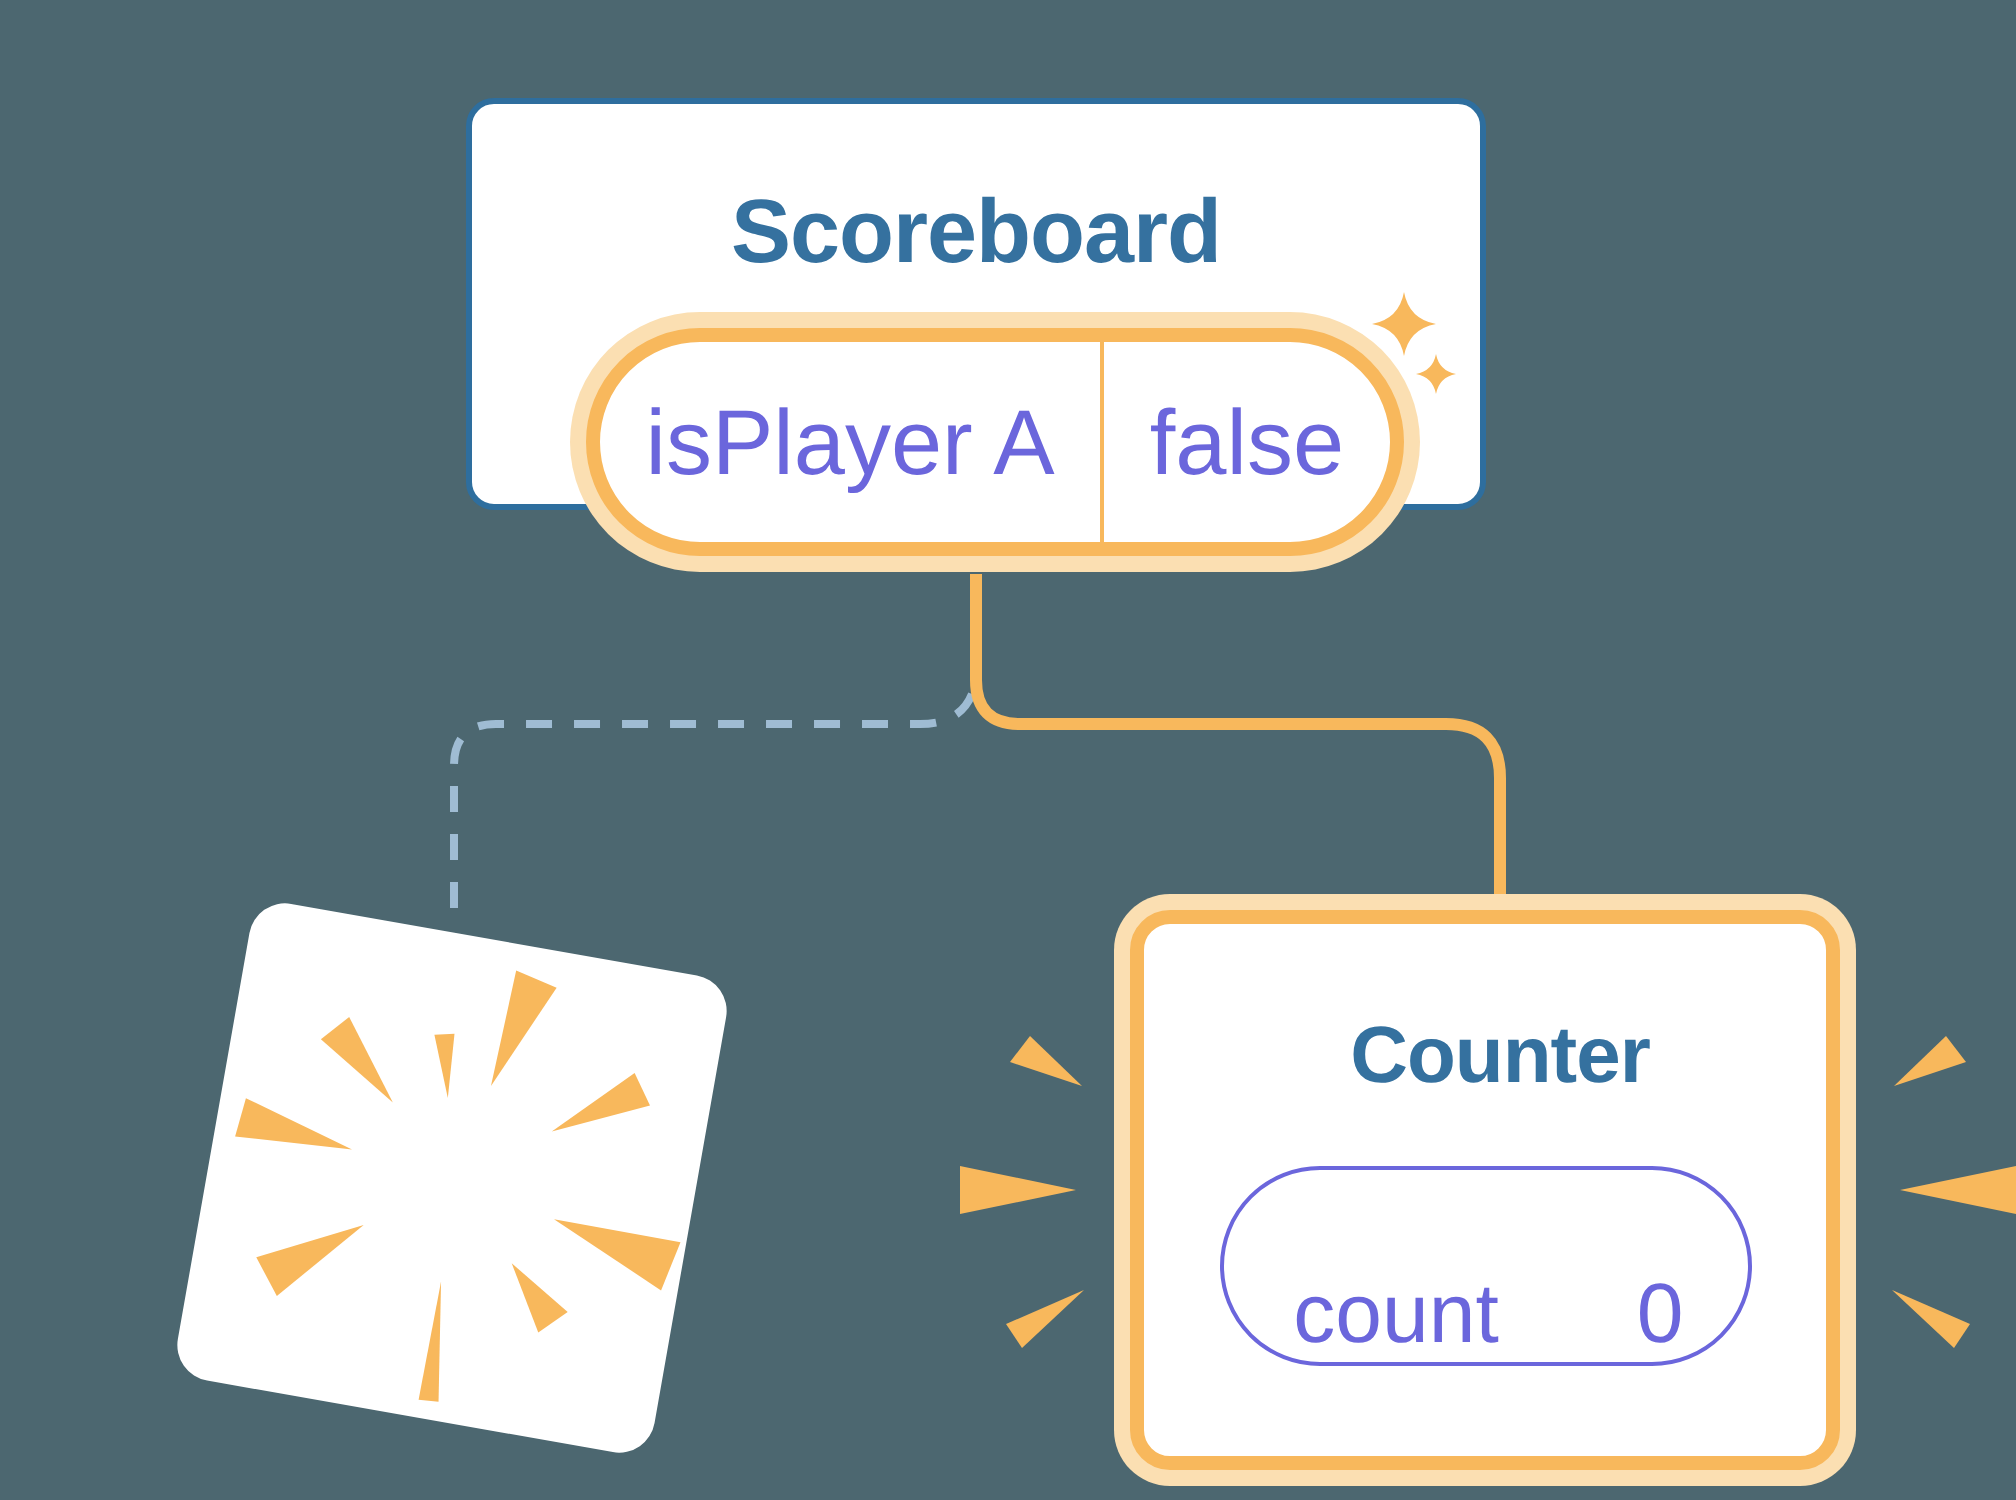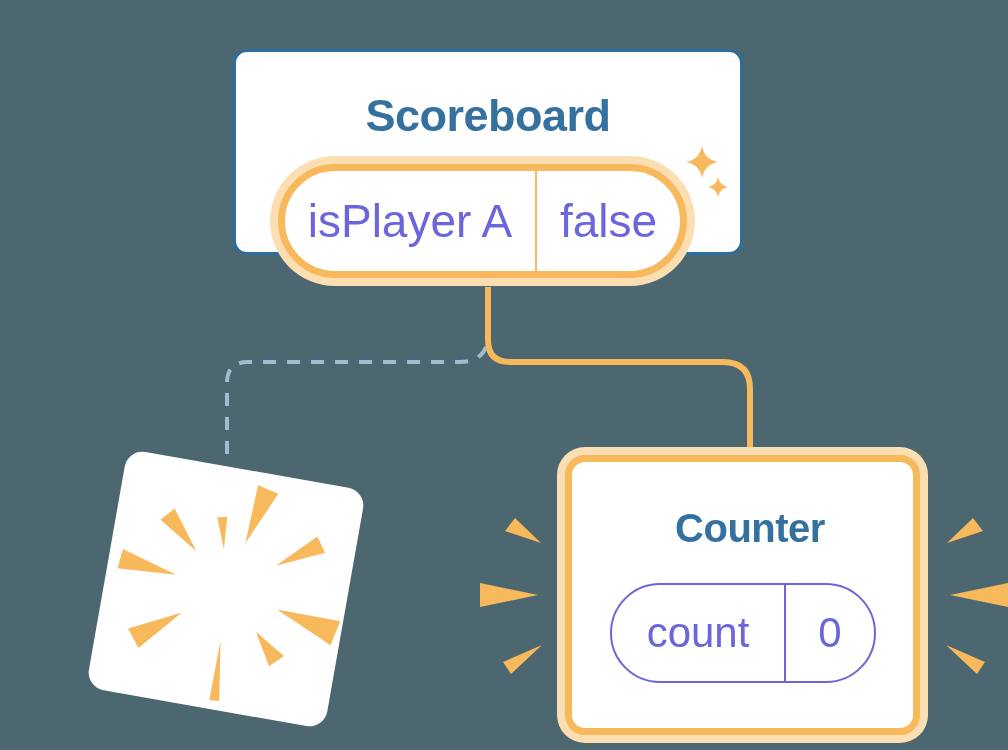--- a/index.html
+++ b/index.html
@@ -42,29 +42,30 @@
   .counter .card-title{margin-top:44px;font-size:40px;margin-left:15px;}
 
   .state-pill{
     position:absolute;
     display:flex;align-items:stretch;
     background:#fff;
     box-sizing:border-box;
     overflow:hidden;
   }
   .pill-highlight{
-    left:42px;top:112px;width:409px;height:114px;
+    left:57px;top:112px;width:409px;height:114px;
     border:7px solid var(--accent-orange);
     border-radius:60px;
     box-shadow:0 0 0 8px var(--accent-orange-glow);
   }
   .pill-plain{
     left:38px;top:121px;width:266px;height:100px;
     border:2px solid var(--state-purple);
     border-radius:52px;
+    align-items:flex-end;
   }
   .state-key,.state-value{
     display:flex;align-items:center;justify-content:center;
     color:var(--state-purple);
   }
   .pill-highlight .state-key{width:250px;font-size:46px;}
   .pill-highlight .state-value{flex:1;font-size:46px;font-weight:400;}
   .pill-plain .state-key{width:172px;font-size:42px;}
   .pill-plain .state-value{flex:1;font-size:42px;}
   .pill-divider{width:2px;}

